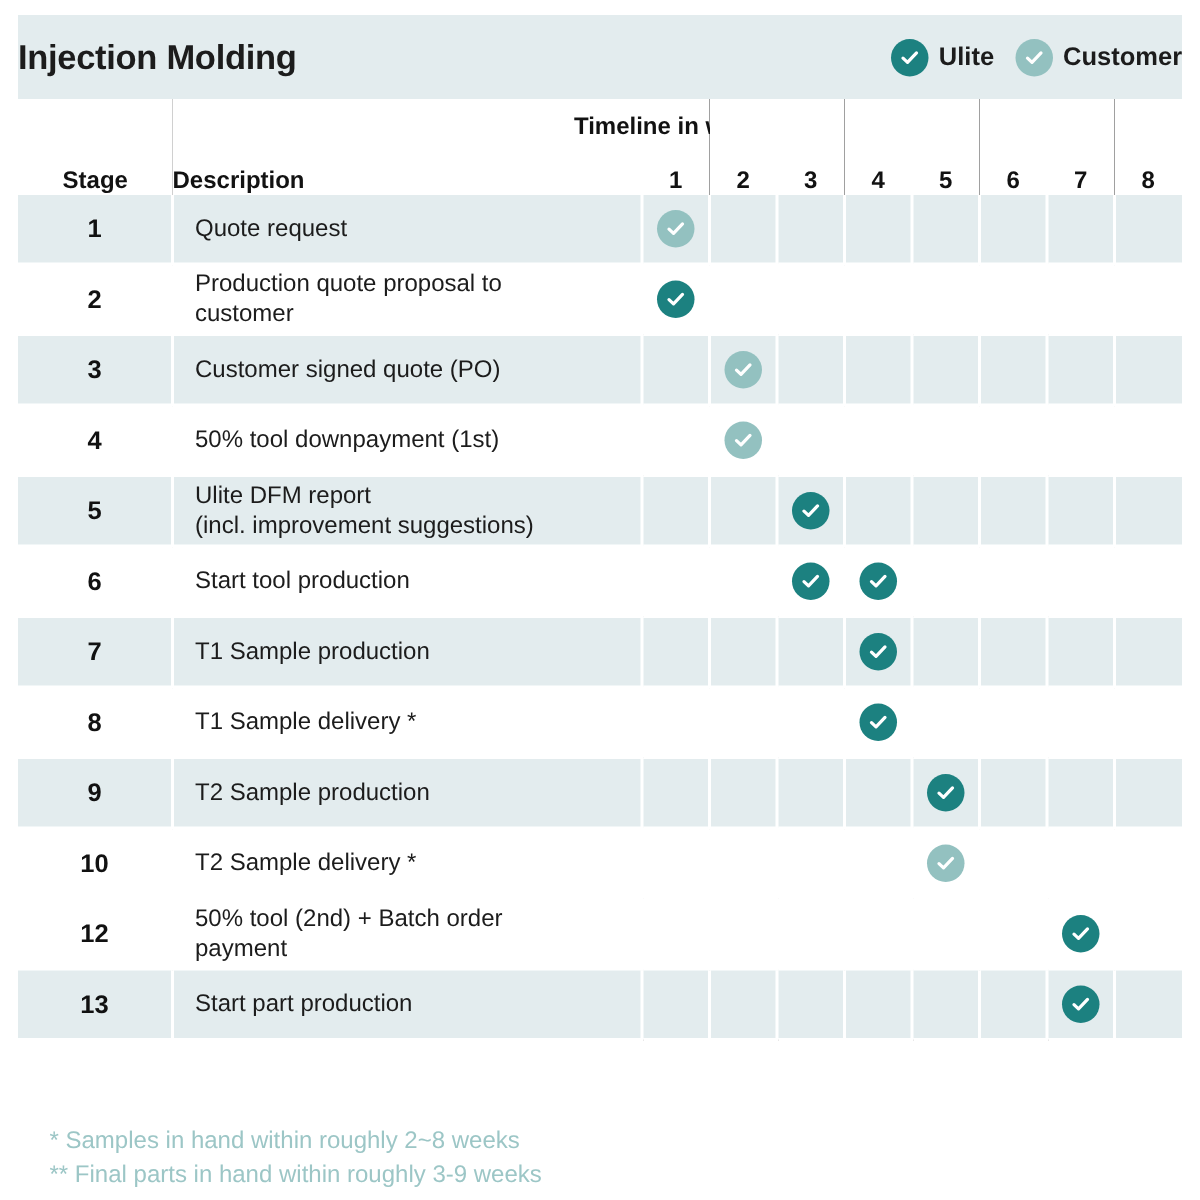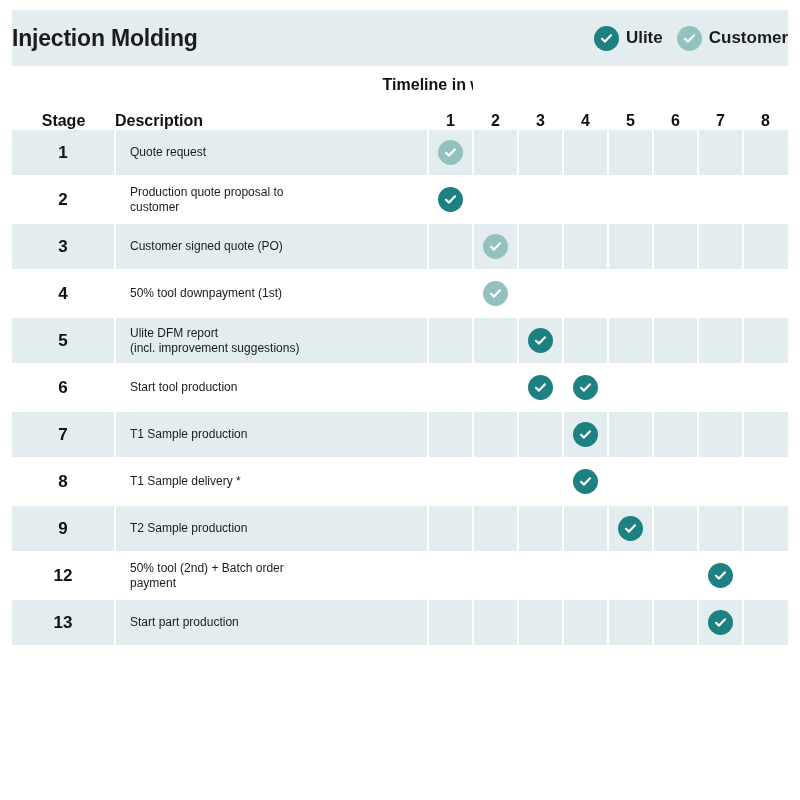--- a/index.html
+++ b/index.html
@@ -158,21 +158,21 @@
     vertical-align: middle;
     font-size: 17px;
     font-weight: bold;
     color: #111111;
   }
   td.desc-cell {
     text-align: left;
     vertical-align: middle;
     padding-left: 14px !important;
     padding-right: 6px !important;
-    font-size: 12px;
+    font-size: 16px;
     color: #1c1c1c;
     line-height: 1.22;
     border-right: 2px solid #ffffff;
   }
   .desc-l2 { display: block; }
 
   td.week-cell {
     text-align: center;
     vertical-align: middle;
   }
@@ -416,20 +416,36 @@
             <td class="week-cell"></td>
             <td class="week-cell"><span class="badge dark">
                 <svg width="15" height="15" viewBox="0 0 16 16" aria-hidden="true">
                   <path d="M3.2 8.3 L6.4 11.3 L12.8 4.6" fill="none" stroke="#ffffff" stroke-width="2.3" stroke-linecap="round" stroke-linejoin="round"></path>
                 </svg>
               </span></td>
             <td class="week-cell"></td>
             <td class="week-cell"></td>
             <td class="week-cell"></td>
           </tr>
+          <tr class="plain r-single">
+            <td class="stage-cell">10</td>
+            <td class="desc-cell"><span>T2 Sample delivery *</span></td>
+            <td class="week-cell"></td>
+            <td class="week-cell"></td>
+            <td class="week-cell"></td>
+            <td class="week-cell"></td>
+            <td class="week-cell"><span class="badge light">
+                <svg width="15" height="15" viewBox="0 0 16 16" aria-hidden="true">
+                  <path d="M3.2 8.3 L6.4 11.3 L12.8 4.6" fill="none" stroke="#ffffff" stroke-width="2.3" stroke-linecap="round" stroke-linejoin="round"></path>
+                </svg>
+              </span></td>
+            <td class="week-cell"></td>
+            <td class="week-cell"></td>
+            <td class="week-cell"></td>
+          </tr>
           <tr class="plain r-double">
             <td class="stage-cell">12</td>
             <td class="desc-cell"><span>50% tool (2nd) + Batch order</span><span class="desc-l2">payment</span></td>
             <td class="week-cell"></td>
             <td class="week-cell"></td>
             <td class="week-cell"></td>
             <td class="week-cell"></td>
             <td class="week-cell"></td>
             <td class="week-cell"></td>
             <td class="week-cell"><span class="badge dark">
@@ -452,14 +468,18 @@
                 <svg width="15" height="15" viewBox="0 0 16 16" aria-hidden="true">
                   <path d="M3.2 8.3 L6.4 11.3 L12.8 4.6" fill="none" stroke="#ffffff" stroke-width="2.3" stroke-linecap="round" stroke-linejoin="round"></path>
                 </svg>
               </span></td>
             <td class="week-cell"></td>
           </tr>
         </tbody>
     </table>
   </div>
 
+  <div class="footnotes">
+    <div class="footnote">* Samples in hand within roughly 2~8 weeks</div>
+    <div class="footnote">** Final parts in hand within roughly 3-9 weeks</div>
+  </div>
 
 </div>
 
 </body></html>

